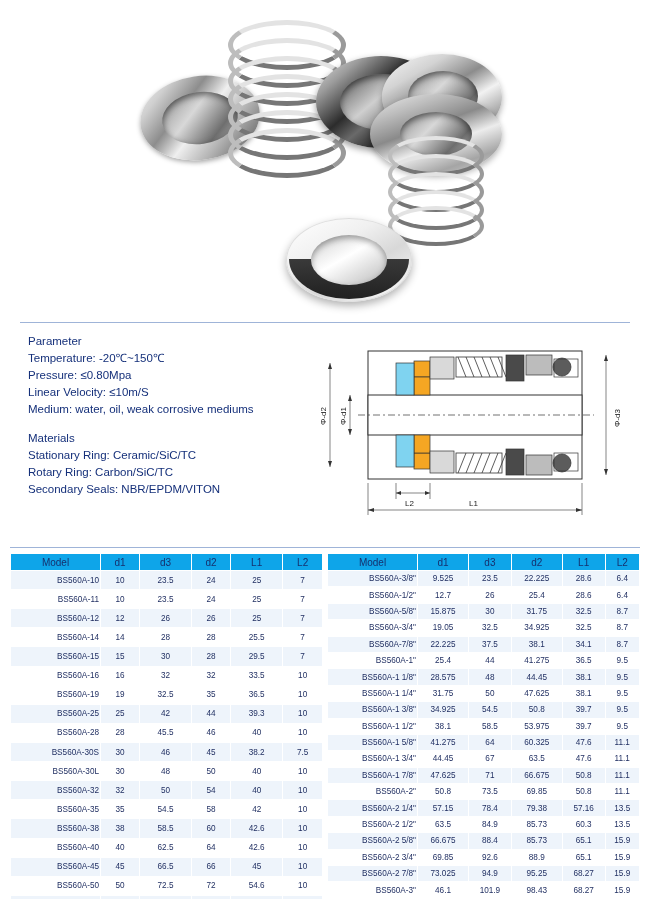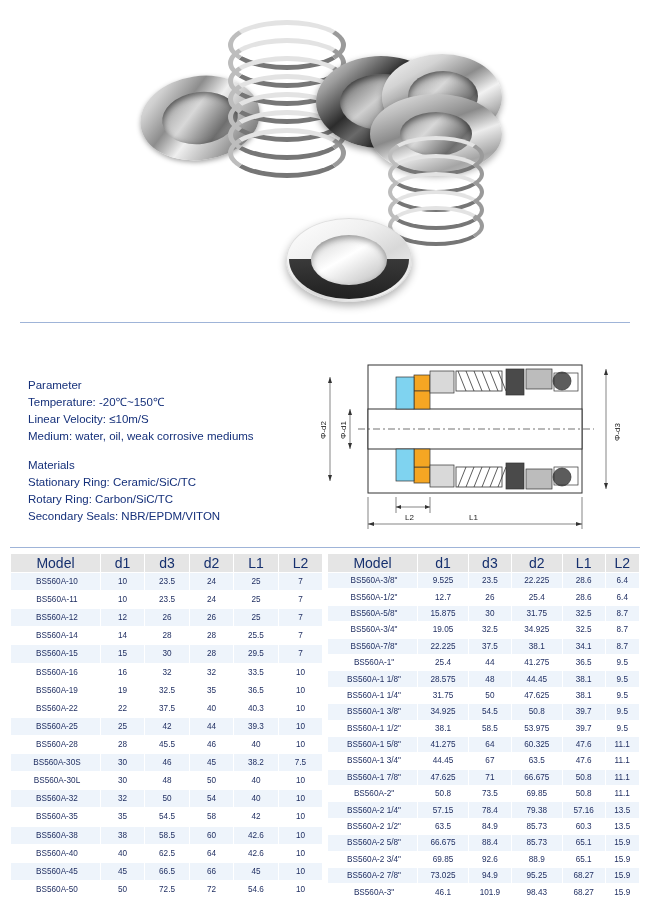--- a/index.html
+++ b/index.html
@@ -127,21 +127,20 @@
     border-top: 1px solid #9fb4d8;
   }
 
   
   .spec-section {
     display: flex;
     padding: 10px 20px 4px 28px;
     box-sizing: border-box;
     width: 650px;
     height: 218px;
-    align-items: flex-end;
   }
   .spec-text {
     width: 300px;
     font-size: 11.5px;
     line-height: 17px;
     color: #15307a;
   }
   .spec-text .block { margin-bottom: 12px; }
   .spec-text .line { white-space: nowrap; }
 
@@ -159,36 +158,36 @@
     padding: 2px 10px 0 10px;
     box-sizing: border-box;
   }
   table.spec-table {
     border-collapse: collapse;
     width: 313px;
     font-size: 8.2px;
     color: #1b2a5e;
   }
   table.spec-table th {
-    background: #e5e5e5;
+    background: #0ea5e9;
     color: #16306e;
     font-weight: normal;
-    font-size: 14px;
+    font-size: 10px;
     height: 14px;
     border: 1px solid #ffffff;
   }
   table.spec-table td {
     height: 13.4px;
     text-align: center;
     border: 1px solid #ffffff;
     background: #eef4fb;
   }
   table.spec-table tr.alt td { background: #ffffff; }
   table.spec-table td.model {
-    text-align: center;
+    text-align: right;
     padding-left: 4px;
     width: 84px;
   }
   .table-top-rule {
     border-top: 1px solid #9fb4d8;
     margin: 6px 10px 3px 10px;
   }
 </style>
 </head>
 <body>
@@ -239,20 +238,21 @@
 </div>
 
 <div class="divider"></div>
 
 <div class="spec-section">
 
   <div class="spec-text">
     <div class="block">
       <div class="line">Parameter</div>
       <div class="line">Temperature: -20℃~150℃</div>
+      <div class="line">Pressure: ≤0.80Mpa</div>
       <div class="line">Linear Velocity: ≤10m/S</div>
       <div class="line">Medium: water, oil, weak corrosive mediums</div>
     </div>
     <div class="block">
       <div class="line">Materials</div>
       <div class="line">Stationary Ring: Ceramic/SiC/TC</div>
       <div class="line">Rotary Ring: Carbon/SiC/TC</div>
       <div class="line">Secondary Seals: NBR/EPDM/VITON</div>
     </div>
   </div>
@@ -399,28 +399,20 @@
           <td>10</td>
         </tr>
         <tr class="alt">
           <td class="model">BS560A-19</td>
           <td>19</td>
           <td>32.5</td>
           <td>35</td>
           <td>36.5</td>
           <td>10</td>
         </tr>
-        <tr class="alt">
-          <td class="model">BS560A-22</td>
-          <td>22</td>
-          <td>37.5</td>
-          <td>40</td>
-          <td>40.3</td>
-          <td>10</td>
-        </tr>
         <tr>
           <td class="model">BS560A-25</td>
           <td>25</td>
           <td>42</td>
           <td>44</td>
           <td>39.3</td>
           <td>10</td>
         </tr>
         <tr class="alt">
           <td class="model">BS560A-28</td>

